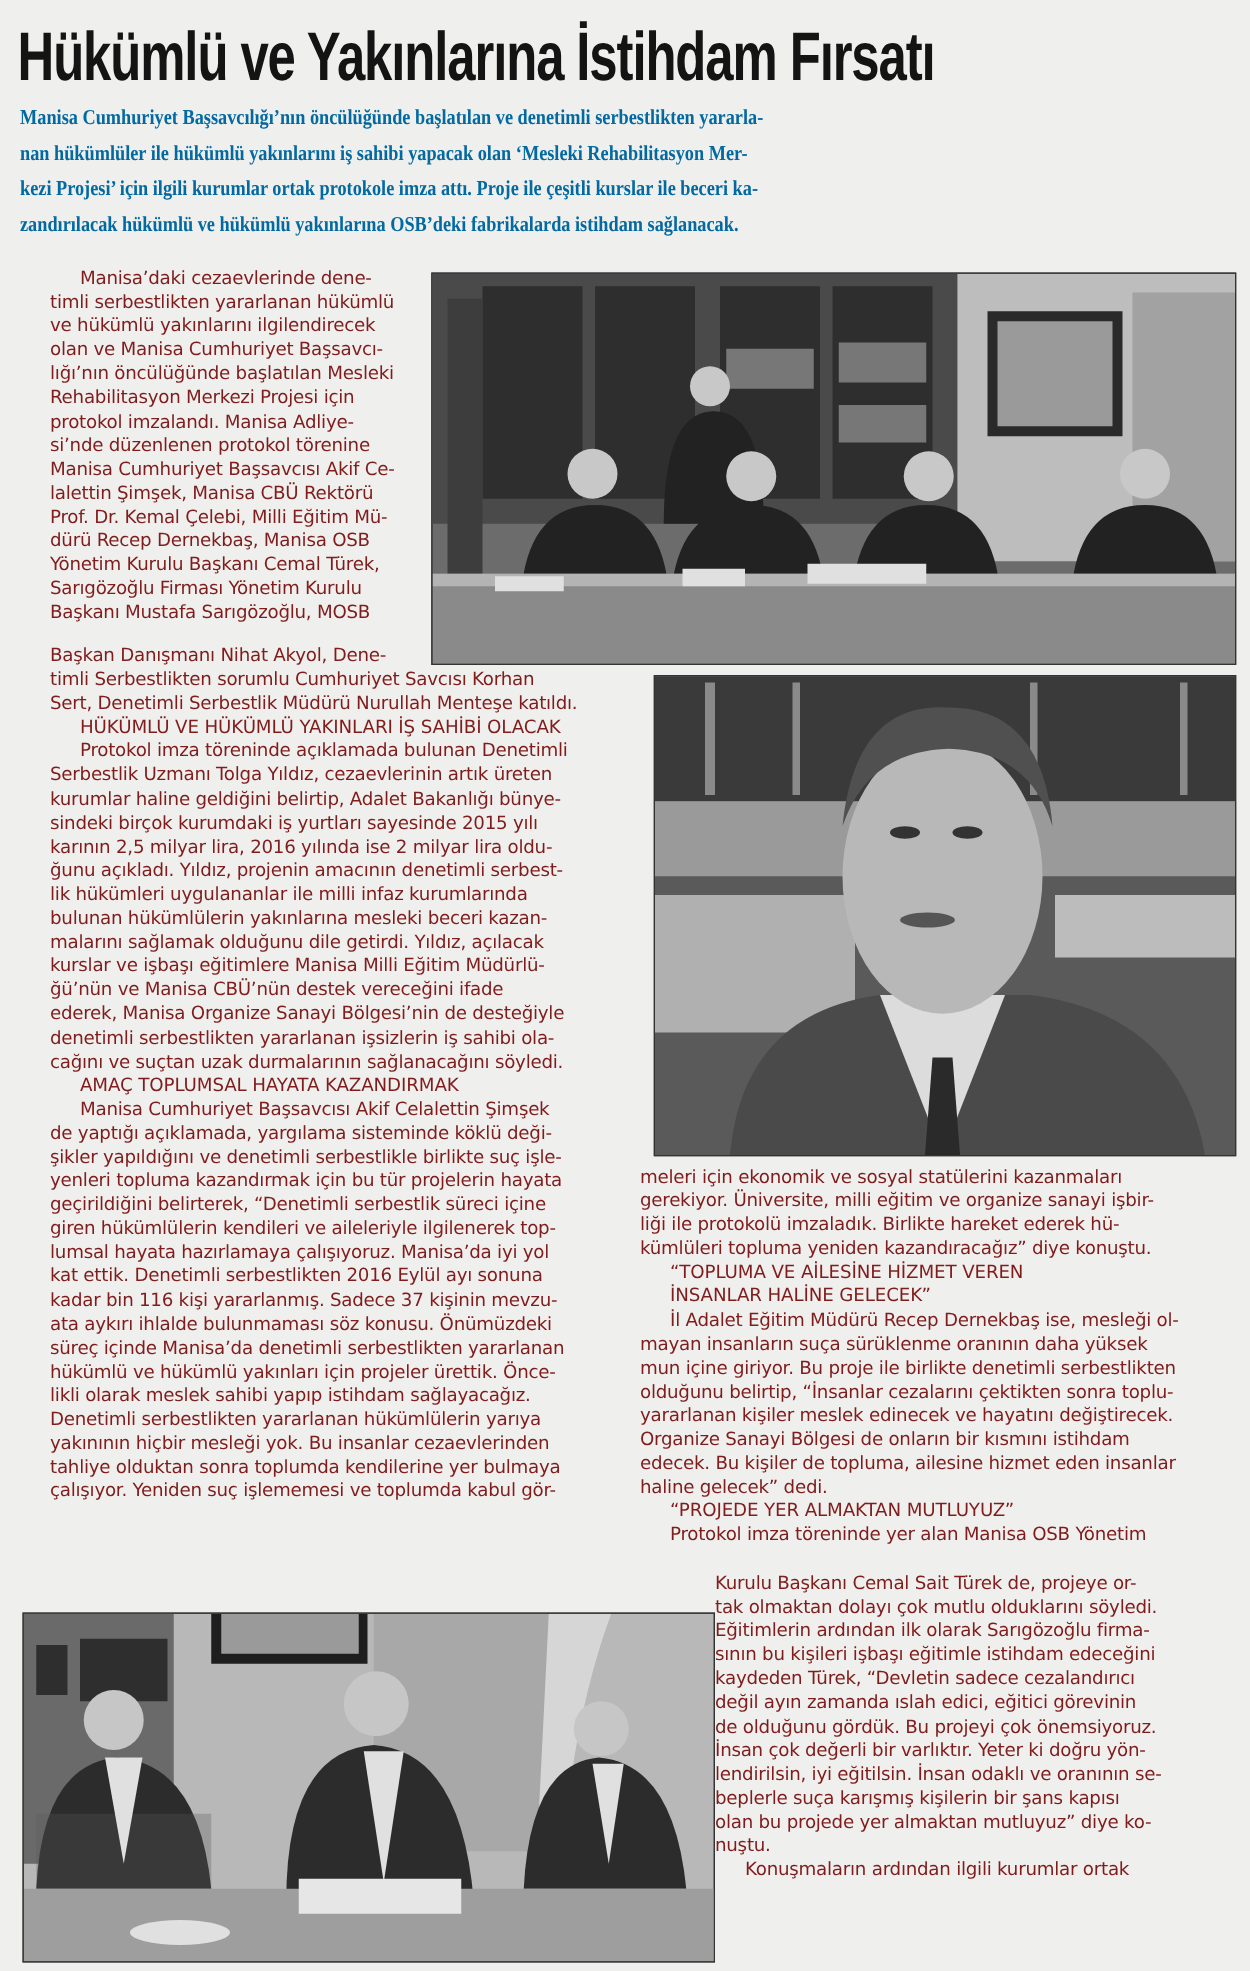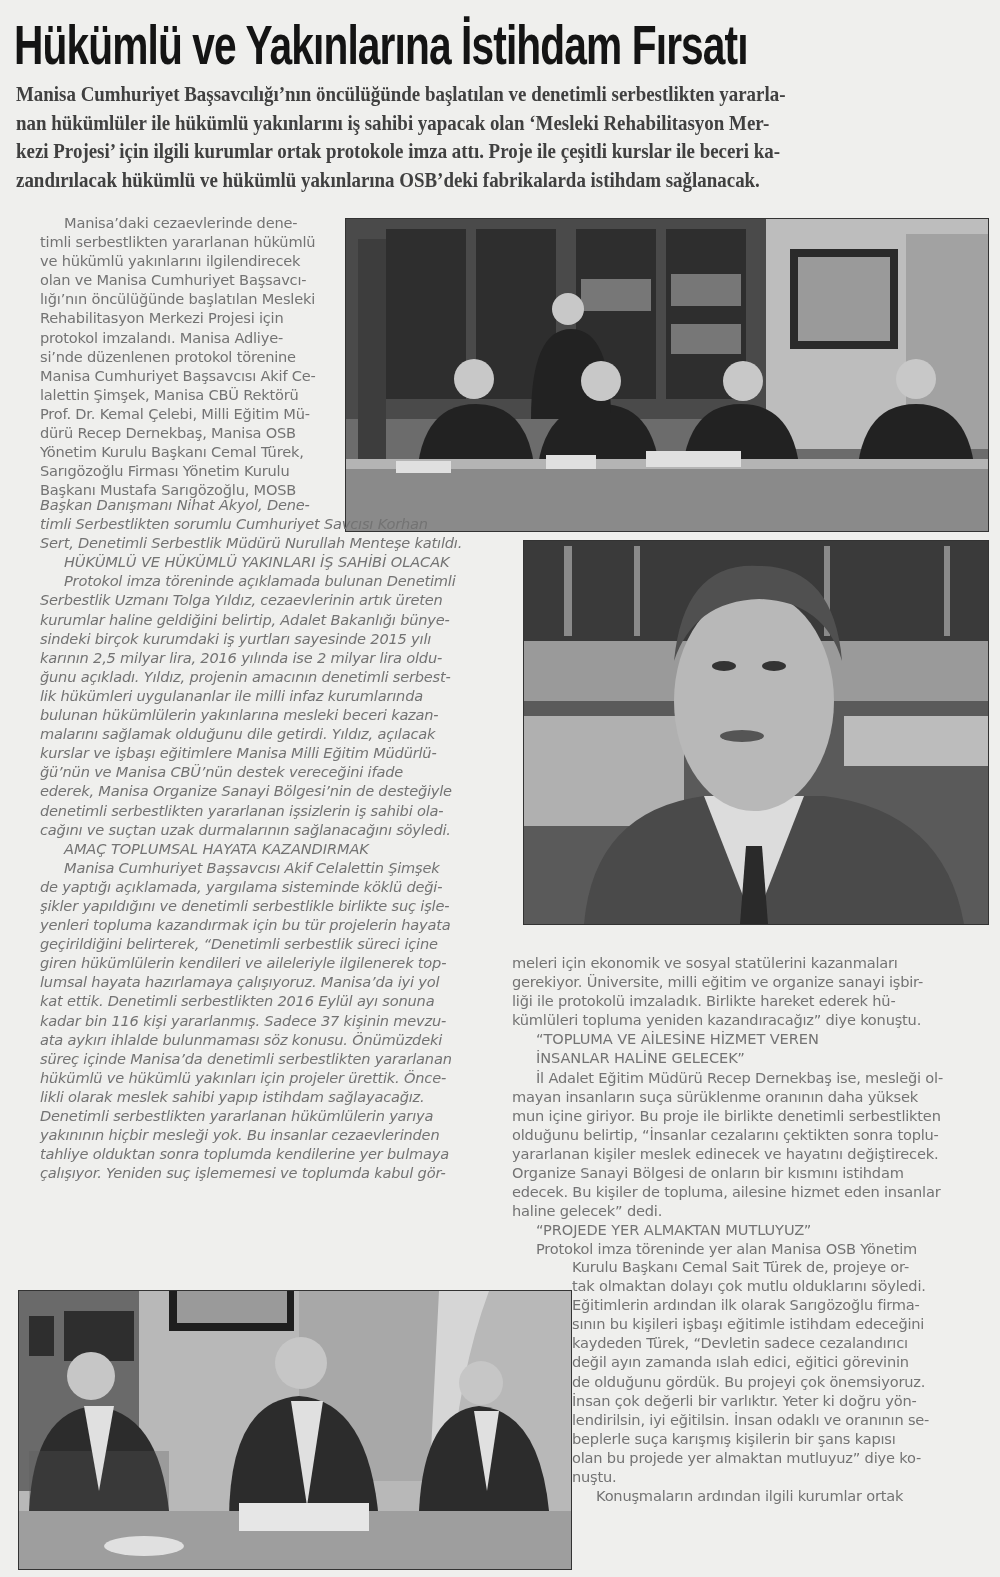--- a/index.html
+++ b/index.html
@@ -14,27 +14,27 @@
     left: 14px; top: 12px; width: 975px;
     font-family: "Liberation Sans", sans-serif; font-weight: bold;
     font-size: 55px; line-height: 66px; letter-spacing: -1.2px;
     transform: scaleX(0.74); transform-origin: left top;
     white-space: nowrap; color: #141414;
     width: 1320px;
   }
   .lead {
     left: 16px; top: 80px; width: 968px;
     font-family: "Liberation Serif", serif; font-weight: bold;
-    font-size: 22px; line-height: 28.5px; color: #404040;
+    font-size: 17px; line-height: 28.5px; color: #0369a1;
     text-align: justify;
   }
   .lead .ln { display: block; white-space: nowrap; transform-origin: left top; }
   .body-text {
     font-family: "DejaVu Sans", sans-serif; font-size: 14.6px; line-height: 19.1px;
-    color: #737373; letter-spacing: -0.2px;
+    color: #7f1d1d; letter-spacing: -0.2px;
   }
   .body-text .ln { display: block; white-space: nowrap; }
   .body-text .ind { padding-left: 24px; }
   .sub { letter-spacing: -0.1px; }
   .photo {
     background: #555; overflow: hidden;
     border: 1px solid #333;
   }
   .photo svg { width: 100%; height: 100%; display: block; }
   .byline { font-style: italic; }
@@ -133,21 +133,21 @@
     <path d="M180,255 L230,383 L280,255 Z" fill="#dcdcdc"></path>
     <path d="M222,305 L238,305 L244,383 L216,383 Z" fill="#2a2a2a"></path>
     <ellipse cx="230" cy="160" rx="80" ry="110" fill="#b8b8b8"></ellipse>
     <path d="M150,120 Q160,20 235,25 Q310,25 318,120 Q300,60 235,58 Q170,60 150,120 Z" fill="#505050"></path>
     <ellipse cx="200" cy="125" rx="12" ry="5" fill="#333"></ellipse>
     <ellipse cx="250" cy="125" rx="12" ry="5" fill="#333"></ellipse>
     <ellipse cx="218" cy="195" rx="22" ry="6" fill="#555"></ellipse>
   </svg>
 </div>
 
-<div class="abs body-text" style="left:40px; top:495px; width:480px;font-style:italic;">
+<div class="abs body-text" style="left:40px; top:515px; width:480px;">
   <span class="ln">Başkan Danışmanı Nihat Akyol, Dene-</span>
   <span class="ln">timli Serbestlikten sorumlu Cumhuriyet Savcısı Korhan</span>
   <span class="ln">Sert, Denetimli Serbestlik Müdürü Nurullah Menteşe katıldı.</span>
   <span class="ln ind sub">HÜKÜMLÜ VE HÜKÜMLÜ YAKINLARI İŞ SAHİBİ OLACAK</span>
   <span class="ln ind">Protokol imza töreninde açıklamada bulunan Denetimli</span>
   <span class="ln">Serbestlik Uzmanı Tolga Yıldız, cezaevlerinin artık üreten</span>
   <span class="ln">kurumlar haline geldiğini belirtip, Adalet Bakanlığı bünye-</span>
   <span class="ln">sindeki birçok kurumdaki iş yurtları sayesinde 2015 yılı</span>
   <span class="ln">karının 2,5 milyar lira, 2016 yılında ise 2 milyar lira oldu-</span>
   <span class="ln">ğunu açıkladı. Yıldız, projenin amacının denetimli serbest-</span>
@@ -172,21 +172,21 @@
   <span class="ln">ata aykırı ihlalde bulunmaması söz konusu. Önümüzdeki</span>
   <span class="ln">süreç içinde Manisa’da denetimli serbestlikten yararlanan</span>
   <span class="ln">hükümlü ve hükümlü yakınları için projeler ürettik. Önce-</span>
   <span class="ln">likli olarak meslek sahibi yapıp istihdam sağlayacağız.</span>
   <span class="ln">Denetimli serbestlikten yararlanan hükümlülerin yarıya</span>
   <span class="ln">yakınının hiçbir mesleği yok. Bu insanlar cezaevlerinden</span>
   <span class="ln">tahliye olduktan sonra toplumda kendilerine yer bulmaya</span>
   <span class="ln">çalışıyor. Yeniden suç işlememesi ve toplumda kabul gör-</span>
 </div>
 
-<div class="abs body-text" style="left:512px; top:932px; width:480px;margin-top:21px;">
+<div class="abs body-text" style="left:512px; top:932px; width:480px;">
   <span class="ln">meleri için ekonomik ve sosyal statülerini kazanmaları</span>
   <span class="ln">gerekiyor. Üniversite, milli eğitim ve organize sanayi işbir-</span>
   <span class="ln">liği ile protokolü imzaladık. Birlikte hareket ederek hü-</span>
   <span class="ln">kümlüleri topluma yeniden kazandıracağız” diye konuştu.</span>
   <span class="ln ind sub">“TOPLUMA VE AİLESİNE HİZMET VEREN</span>
   <span class="ln ind sub">İNSANLAR HALİNE GELECEK”</span>
   <span class="ln ind">İl Adalet Eğitim Müdürü Recep Dernekbaş ise, mesleği ol-</span>
   <span class="ln">mayan insanların suça sürüklenme oranının daha yüksek</span>
   <span class="ln">mun içine giriyor. Bu proje ile birlikte denetimli serbestlikten</span>
   <span class="ln">olduğunu belirtip, “İnsanlar cezalarını çektikten sonra toplu-</span>

